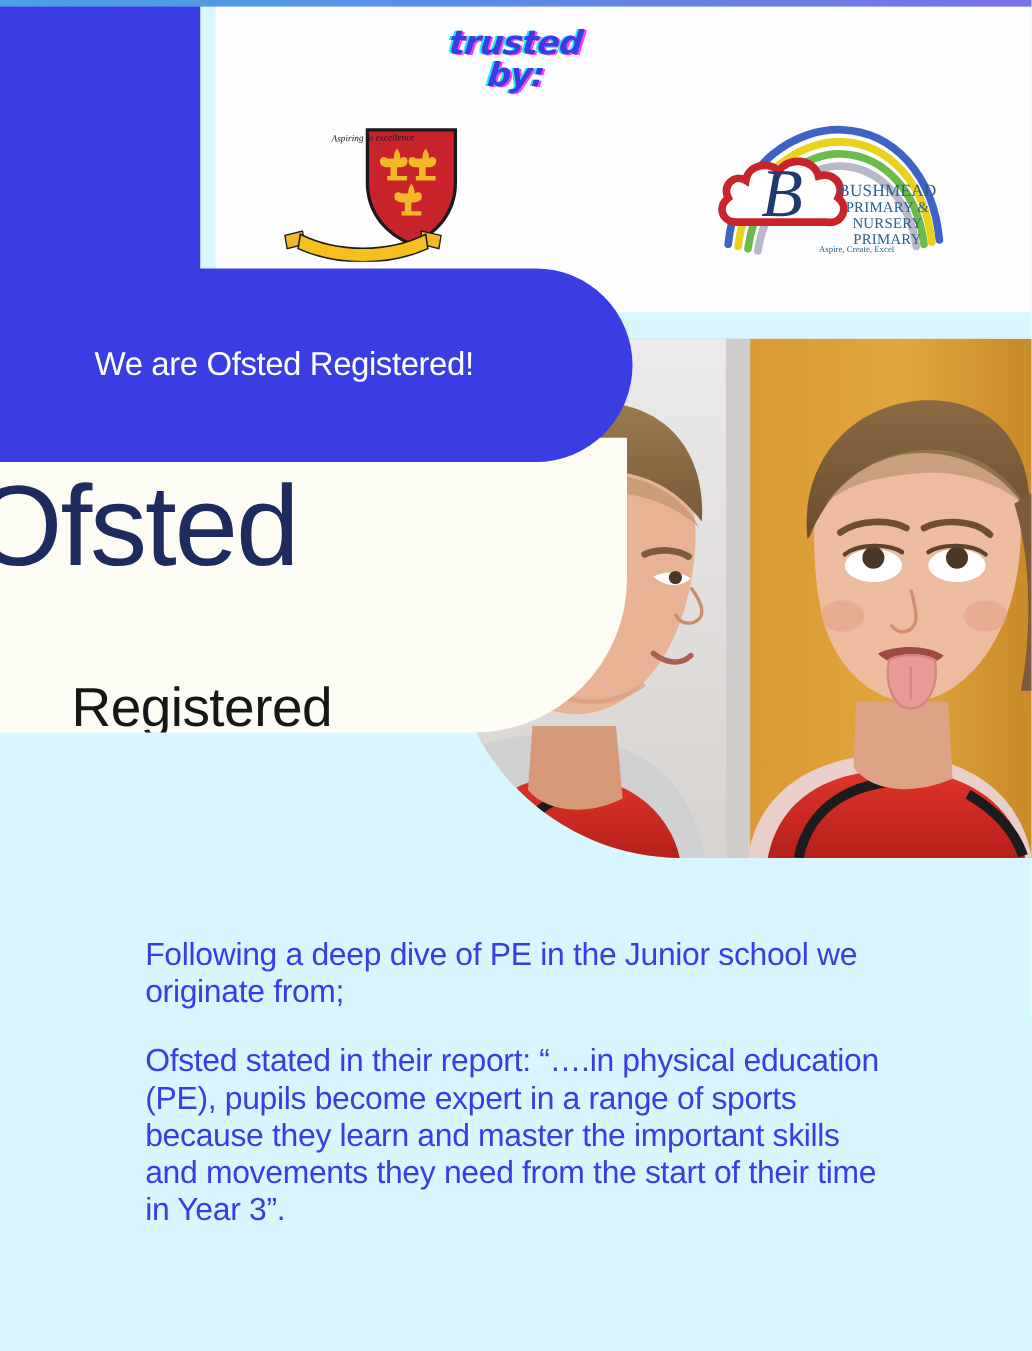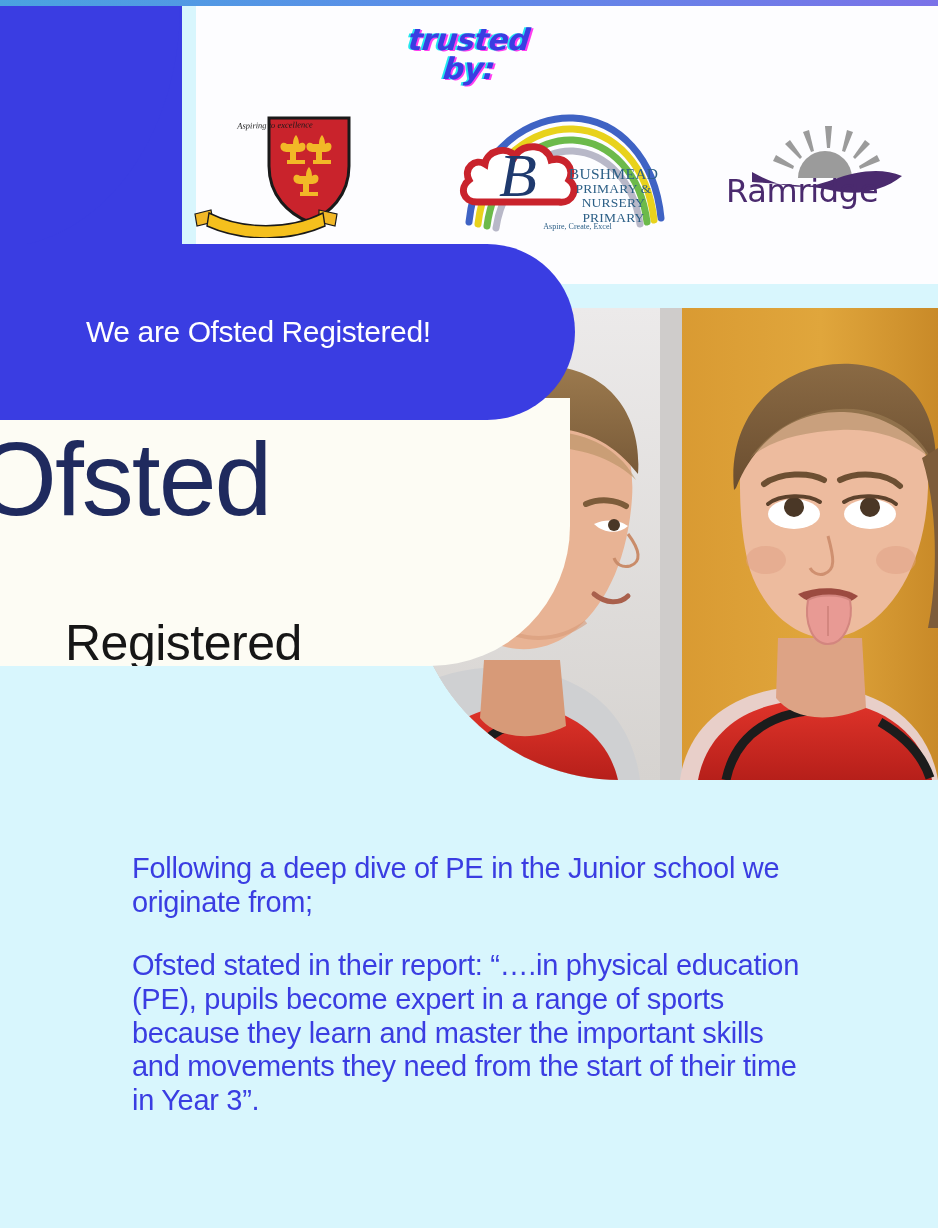--- a/index.html
+++ b/index.html
@@ -162,21 +162,21 @@
     text-align: center;
     font-family: "Liberation Serif", serif;
     color: #2c5f86;
     line-height: 1.05;
   }
   .bush-l1 { font-size: 15.5px; letter-spacing: 0.3px; text-align: center; }
   .bush-l2 { font-size: 13.5px; letter-spacing: 0.2px; }
   .bush-l3 { font-size: 13.5px; letter-spacing: 0.2px; }
   .bush-tag {
     position: absolute;
-    left: 48px; top: 112px;
+    left: 56px; top: 112px;
     width: 140px;
     text-align: center;
     font-family: "Liberation Serif", serif;
     font-size: 8px;
     color: #2c5f86;
   }
 
   
   .ram-wrap { position: relative; width: 170px; height: 120px; }
   .ram-text {
@@ -352,39 +352,20 @@
         </svg>
       </div>
       <div class="bush-text">
         <div class="bush-l1">BUSHMEAD</div>
         <div class="bush-l2">PRIMARY &amp; NURSERY</div>
         <div class="bush-l3">PRIMARY</div>
       </div>
       <div class="bush-tag">Aspire, Create, Excel</div>
     </div>
 
-    <div class="logo-slot">
-      <div class="ram-wrap">
-        <svg viewBox="0 0 170 120" width="170" height="120">
-          <g fill="#9b9b9b">
-            <path d="M85 16 l7 0 l-2 22 l-3 0 z"></path>
-            <path d="M63 22 l6 -2 l5 21 l-3 1 z"></path>
-            <path d="M107 20 l6 2 l-8 20 l-3 -1 z"></path>
-            <path d="M45 34 l5 -4 l12 17 l-2 2 z"></path>
-            <path d="M125 30 l5 4 l-15 15 l-2 -2 z"></path>
-            <path d="M33 51 l3 -6 l18 11 l-1 3 z"></path>
-            <path d="M137 45 l3 6 l-20 8 l-1 -3 z"></path>
-          </g>
-          <path d="M58 68 A27 27 0 0 1 112 68 Z" fill="#9b9b9b"></path>
-          <path d="M12 62 C44 80 64 80 92 70 C120 60 142 58 162 66
-                   C142 82 116 86 90 80 C62 74 36 74 12 72 Z" fill="#4a2a6e"></path>
-        </svg>
-      </div>
-      <div class="ram-text">Ramridge</div>
-    </div>
 
   </div>
 
   <div class="photo">
     <svg viewBox="0 0 528 472" width="528" height="472" preserveAspectRatio="none">
       <defs>
         <linearGradient id="wallg" x1="0" y1="0" x2="0" y2="1">
           <stop offset="0%" stop-color="#eceaea"></stop>
           <stop offset="100%" stop-color="#d6d3d0"></stop>
         </linearGradient>

